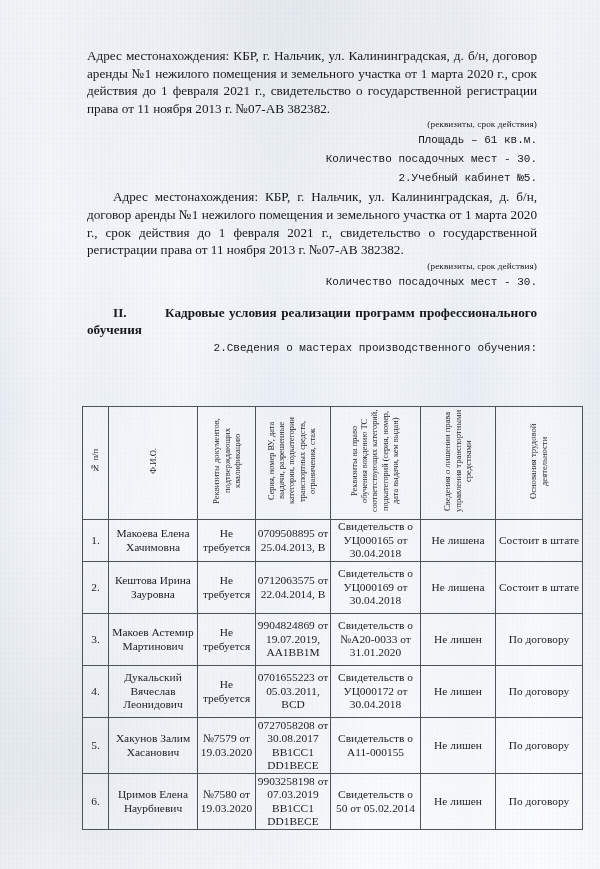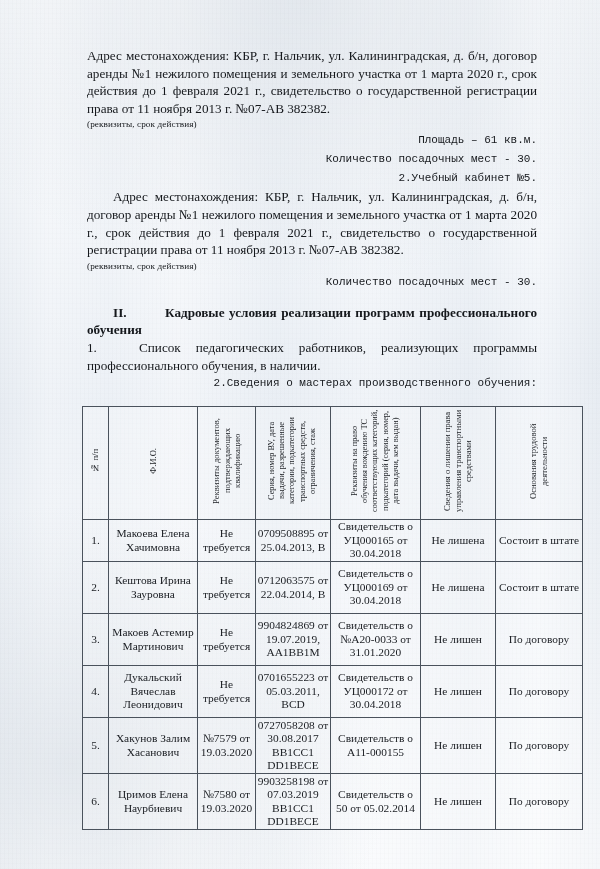--- a/index.html
+++ b/index.html
@@ -58,21 +58,21 @@
     margin: 0;
     font-size: 11px;
     line-height: 19px;
     text-align: right;
     font-family: Liberation Mono, monospace;
   }
   p.caption {
     margin: 0;
     font-size: 9.2px;
     line-height: 14px;
-    text-align: left;
+    text-align: right;
     letter-spacing: .1px;
   }
   .spacer-md { height: 12px; }
   h2.section {
     margin: 0;
     font-size: 13.2px;
     line-height: 17.6px;
     font-weight: bold;
     text-align: justify;
     text-indent: 26px;
@@ -154,23 +154,20 @@
     <p class="caption">(реквизиты, срок действия)</p>
 
     <p class="flat">Количество посадочных мест - 30.</p>
 
     <div class="spacer-md"></div>
 
     <h2 class="section">
       <span class="numbered">II.</span><span>Кадровые условия реализации программ профессионального обучения</span>
     </h2>
 
-    <p class="para">
-      <span class="numbered">1.</span><span>Список педагогических работников, реализующих программы профессионального обучения, в наличии.</span>
-    </p>
 
     <p class="flat">
       <span class="numbered" style="min-width:52px;">2.</span><span>Сведения о мастерах производственного обучения:</span>
     </p>
   </div>
 
   <div id="tbl-wrap">
     <table class="doc">
       <colgroup>
         <col style="width:26px">

